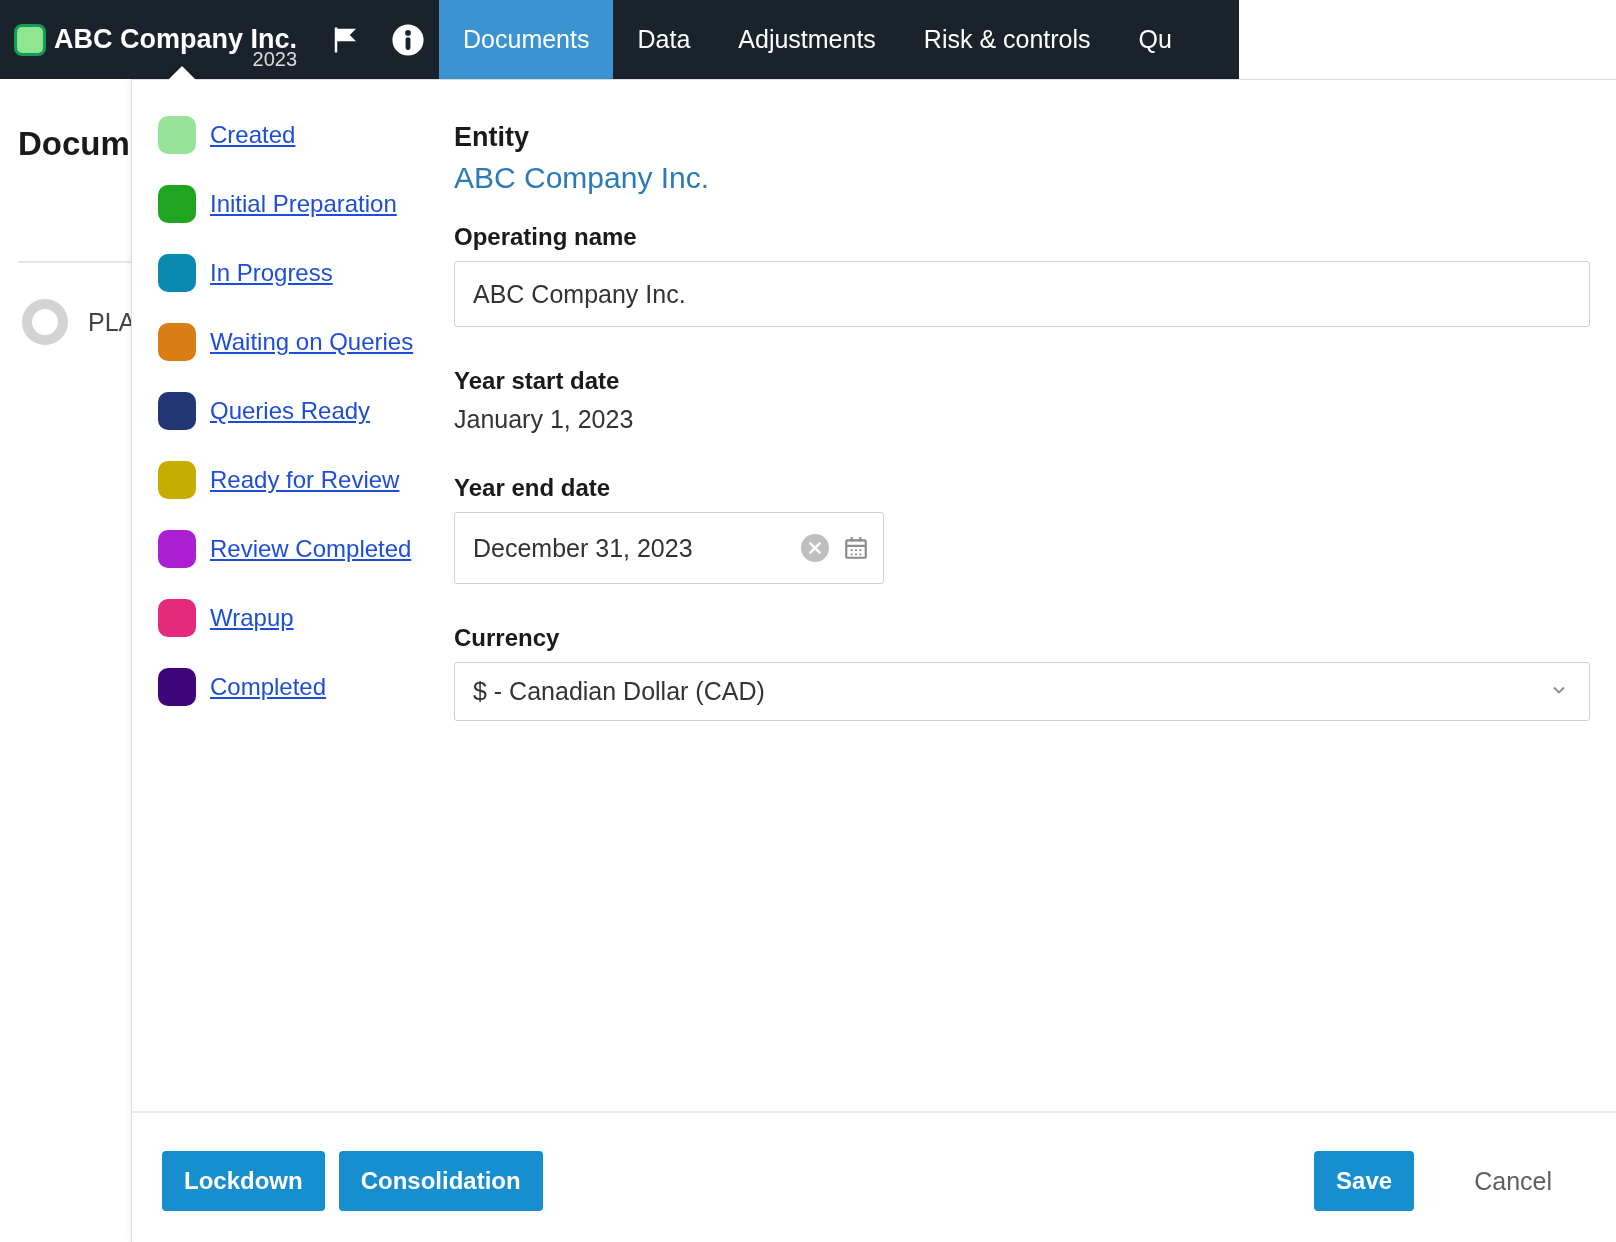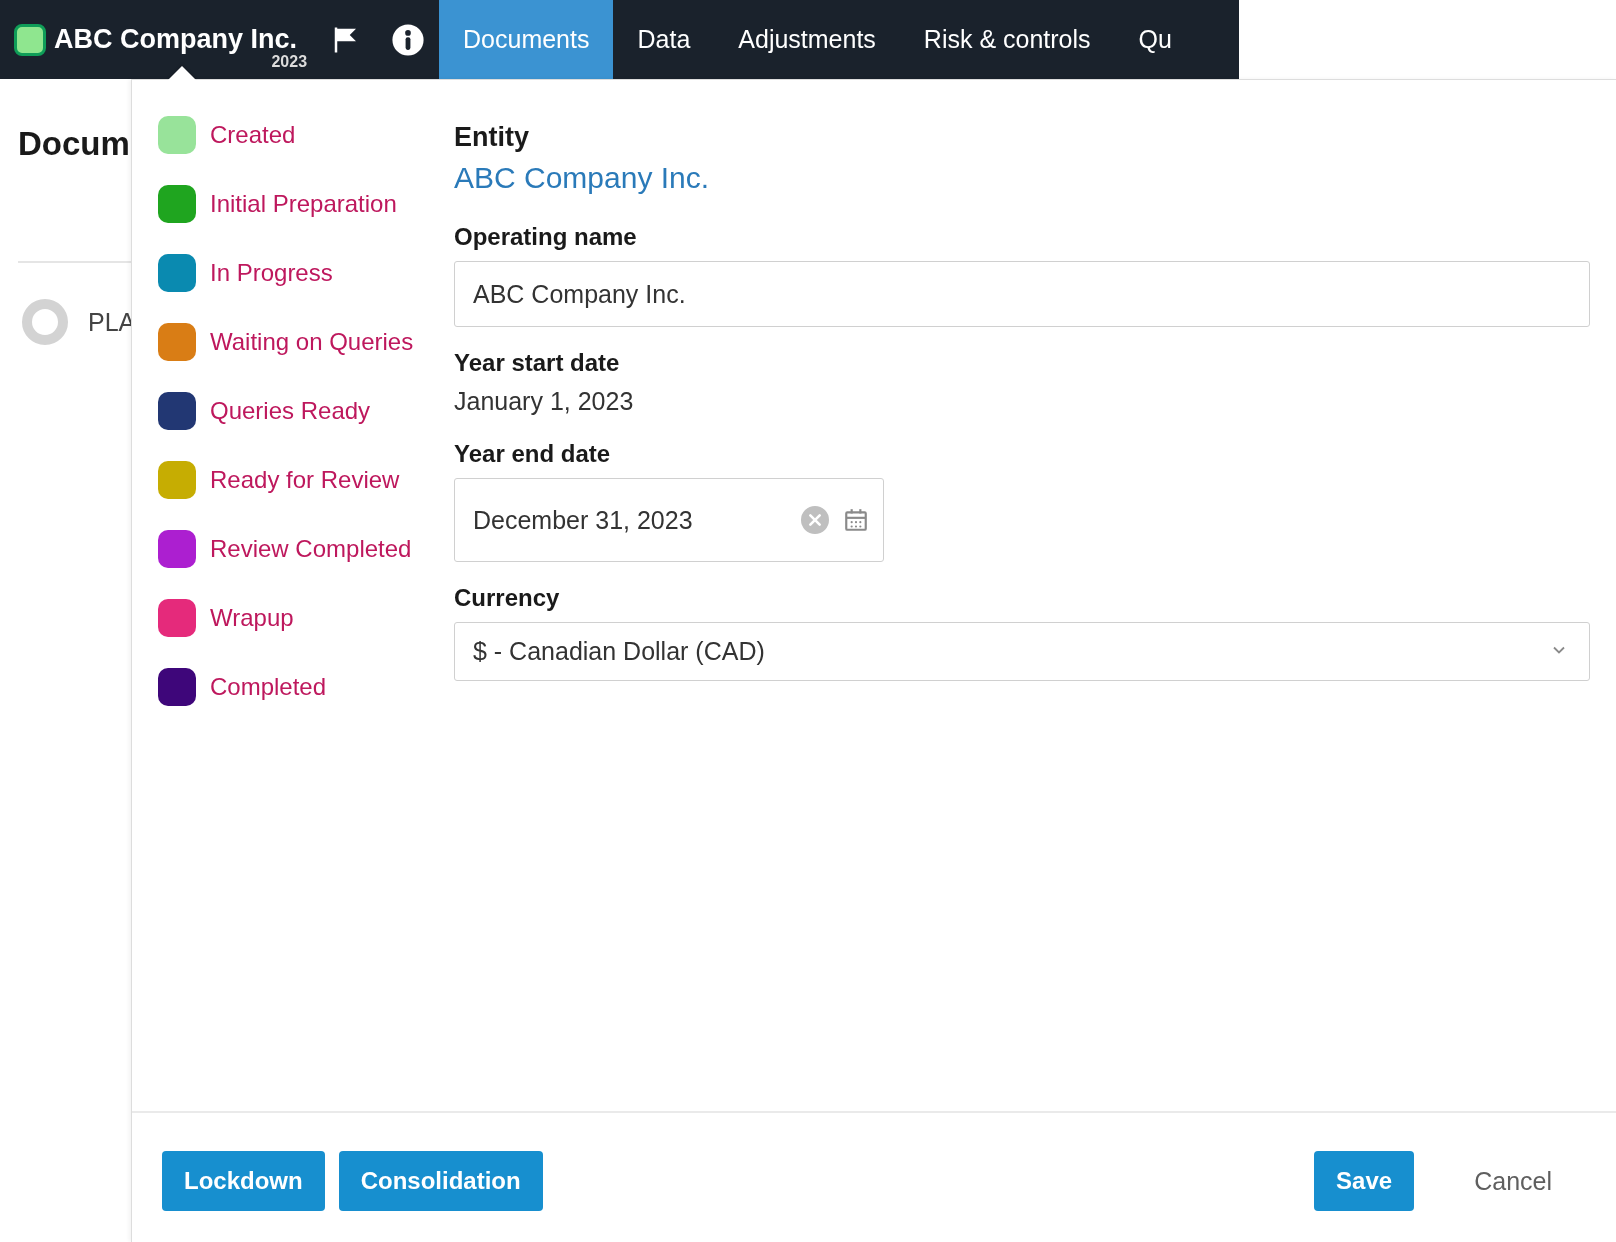--- a/index.html
+++ b/index.html
@@ -36,25 +36,24 @@
     border: 3px solid #0f9d58;
     margin-right: 8px;
   }
   .company-name {
     font-size: 27px;
     font-weight: 600;
     line-height: 1;
   }
   .company-year {
     position: absolute;
-    right: 8px;
+    right: 18px;
     bottom: 8px;
-    font-size: 16px;
+    font-size: 20px;
     color: #dcdcdc;
-    font-weight: bold;
   }
   .flag-icon-wrap,
   .info-icon-wrap {
     display: flex;
     align-items: center;
     justify-content: center;
     width: 62px;
   }
   .flag-icon svg, .info-icon svg { display:block; }
   .nav-tabs {
@@ -166,21 +165,22 @@
     cursor: pointer;
   }
   .wf-swatch {
     width: 38px;
     height: 38px;
     border-radius: 10px;
     flex-shrink: 0;
   }
   .wf-label {
     font-size: 24px;
-    color: #be185d;
+    color: #1d4ed8;
+    text-decoration: underline;
   }
 
   
   .entity-col {
     flex: 1;
     padding-top: 6px;
   }
   .entity-heading {
     font-size: 27px;
     font-weight: 700;
@@ -205,27 +205,27 @@
     padding: 0 18px;
     font-size: 25px;
     color: #333;
     background: #fff;
   }
   .static-value {
     font-size: 25px;
     color: #333;
     margin-bottom: 24px;
   }
-  .field-block { margin-bottom: 22px; }
+  .field-block { margin-bottom: 40px; }
 
   .date-input-wrap {
     display: inline-flex;
     align-items: center;
     width: 430px;
-    height: 84px;
+    height: 72px;
     border: 1px solid #d0d0d0;
     border-radius: 3px;
     padding: 0 14px 0 18px;
     font-size: 25px;
     color: #333;
     gap: 14px;
   }
   .date-input-wrap .date-value { flex: 1; }
   .clear-icon {
     width: 28px; height: 28px; border-radius: 50%;

